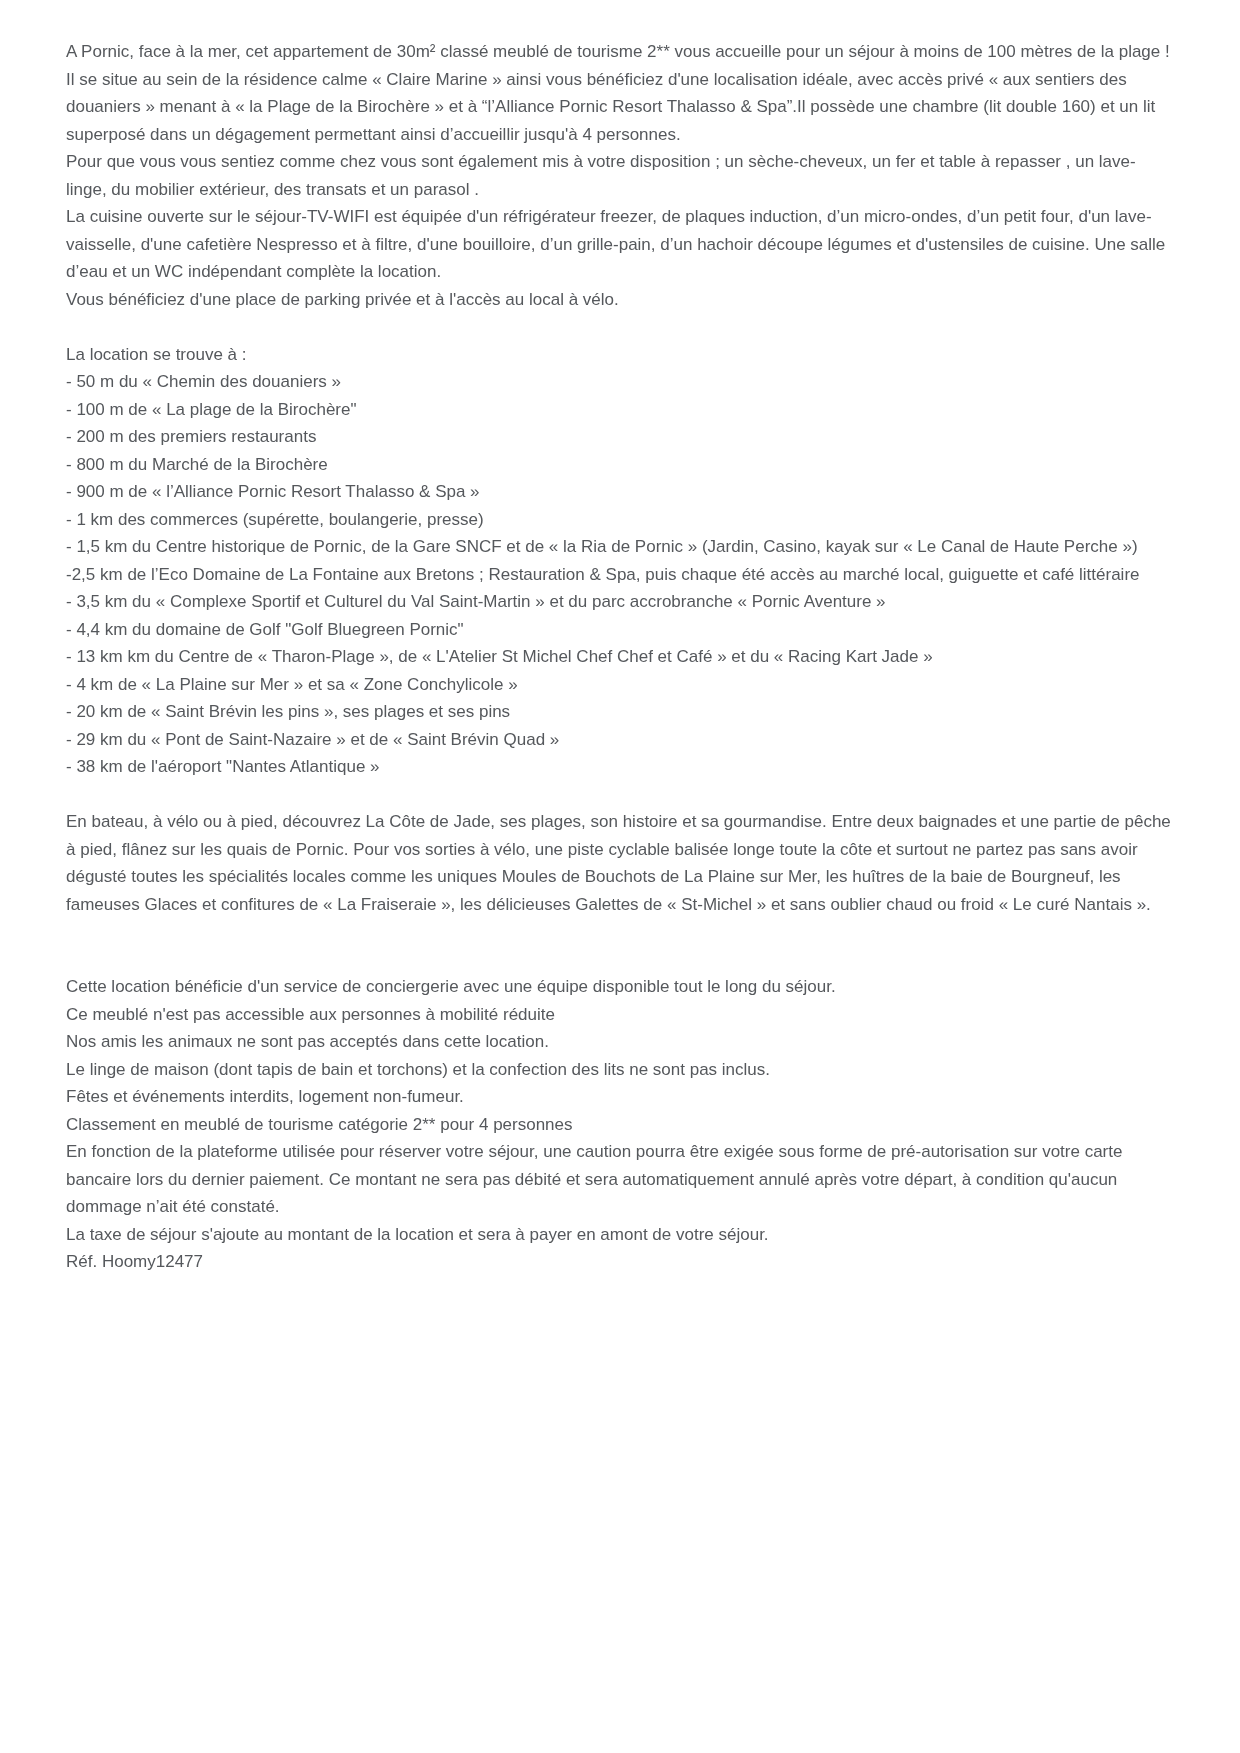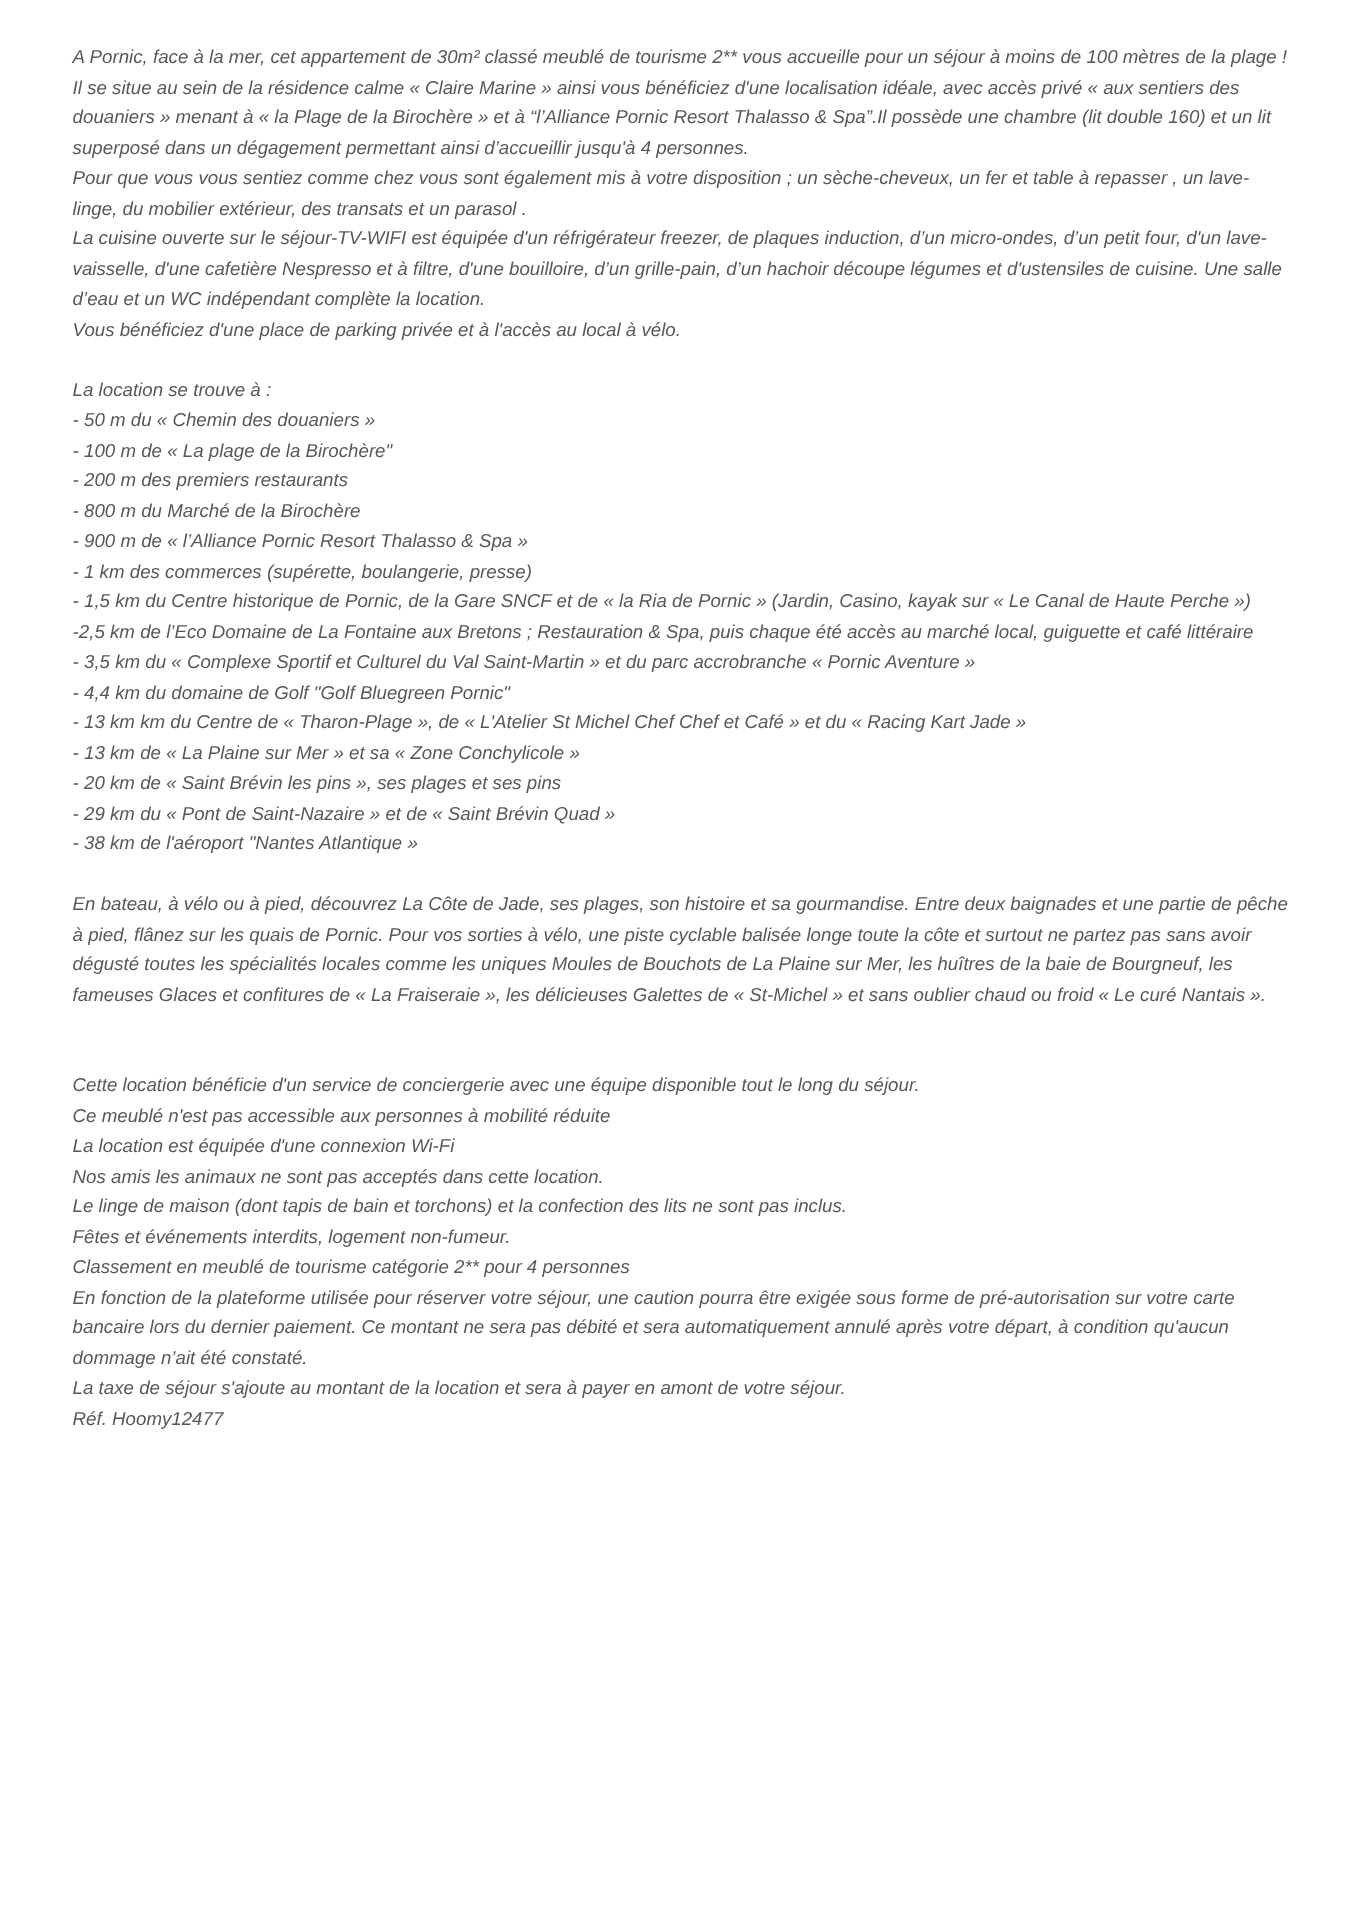--- a/index.html
+++ b/index.html
@@ -10,21 +10,20 @@
   .page {
     width: 1240px;
     min-height: 1753px;
     box-sizing: border-box;
     padding: 38px 66px 40px 66px;
     font-family: "Liberation Sans", "DejaVu Sans", sans-serif;
     font-size: 17px;
     line-height: 27.5px;
     color: #55585c;
     background: #ffffff;
-    font-style: italic;
   }
   .page p {
     margin: 0;
     padding: 0;
   }
   .blank {
     height: 27.5px;
   }
 </style>
 </head>
@@ -44,35 +43,34 @@
   <p>- 100 m de « La plage de la Birochère"</p>
   <p>- 200 m des premiers restaurants</p>
   <p>- 800 m du Marché de la Birochère</p>
   <p>- 900 m de « l’Alliance Pornic Resort Thalasso &amp; Spa »</p>
   <p>- 1 km des commerces (supérette, boulangerie, presse)</p>
   <p>- 1,5 km du Centre historique de Pornic, de la Gare SNCF et de « la Ria de Pornic » (Jardin, Casino, kayak sur « Le Canal de Haute Perche »)</p>
   <p>-2,5 km de l’Eco Domaine de La Fontaine aux Bretons ; Restauration &amp; Spa, puis chaque été accès au marché local, guiguette et café littéraire</p>
   <p>- 3,5 km du « Complexe Sportif et Culturel du Val Saint-Martin » et du parc accrobranche « Pornic Aventure »</p>
   <p>- 4,4 km du domaine de Golf "Golf Bluegreen Pornic"</p>
   <p>- 13 km km du Centre de « Tharon-Plage », de « L'Atelier St Michel Chef Chef et Café » et du « Racing Kart Jade »</p>
-  <p>- 13 km de « La Plaine sur Mer » et sa « Zone Conchylicole »</p>
+  <p>- 4 km de « La Plaine sur Mer » et sa « Zone Conchylicole »</p>
   <p>- 20 km de « Saint Brévin les pins », ses plages et ses pins</p>
   <p>- 29 km du « Pont de Saint-Nazaire » et de « Saint Brévin Quad »</p>
   <p>- 38 km de l'aéroport "Nantes Atlantique »</p>
 
   <div class="blank"></div>
 
   <p>En bateau, à vélo ou à pied, découvrez La Côte de Jade, ses plages, son histoire et sa gourmandise. Entre deux baignades et une partie de pêche à pied, flânez sur les quais de Pornic. Pour vos sorties à vélo, une piste cyclable balisée longe toute la côte et surtout ne partez pas sans avoir dégusté toutes les spécialités locales comme les uniques Moules de Bouchots de La Plaine sur Mer, les huîtres de la baie de Bourgneuf, les fameuses Glaces et confitures de « La Fraiseraie », les délicieuses Galettes de « St-Michel » et sans oublier chaud ou froid « Le curé Nantais ».</p>
 
   <div class="blank"></div>
   <div class="blank"></div>
 
   <p>Cette location bénéficie d'un service de conciergerie avec une équipe disponible tout le long du séjour.</p>
   <p>Ce meublé n'est pas accessible aux personnes à mobilité réduite</p>
-  <p>La location est équipée d'une connexion Wi-Fi</p>
   <p>Nos amis les animaux ne sont pas acceptés dans cette location.</p>
   <p>Le linge de maison (dont tapis de bain et torchons) et la confection des lits ne sont pas inclus.</p>
   <p>Fêtes et événements interdits, logement non-fumeur.</p>
   <p>Classement en meublé de tourisme catégorie 2** pour 4 personnes</p>
   <p>En fonction de la plateforme utilisée pour réserver votre séjour, une caution pourra être exigée sous forme de pré-autorisation sur votre carte bancaire lors du dernier paiement. Ce montant ne sera pas débité et sera automatiquement annulé après votre départ, à condition qu'aucun dommage n’ait été constaté.</p>
   <p>La taxe de séjour s'ajoute au montant de la location et sera à payer en amont de votre séjour.</p>
   <p>Réf. Hoomy12477</p>
 
 </div>
 

